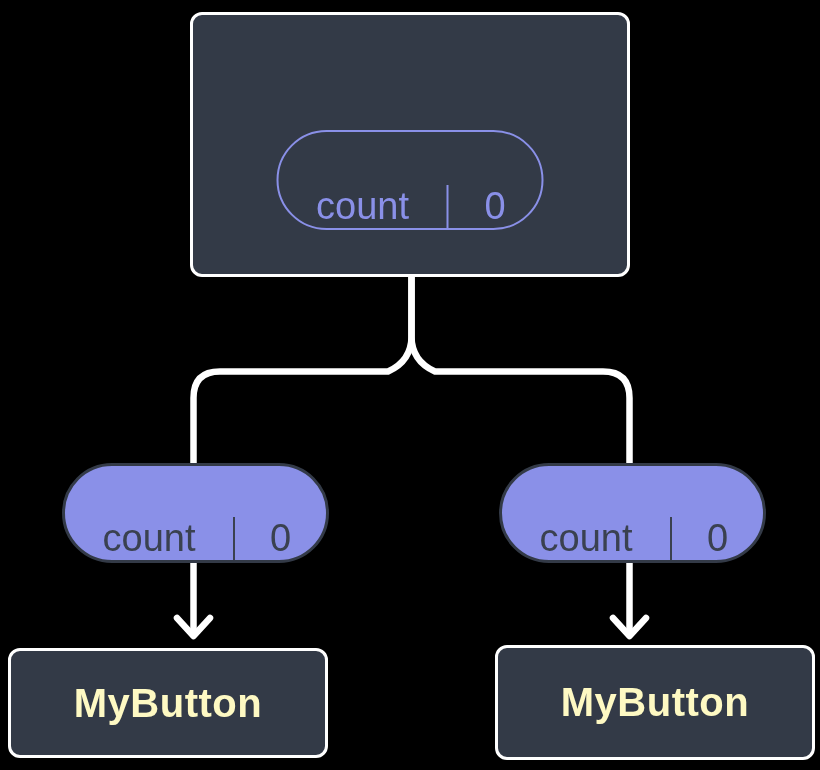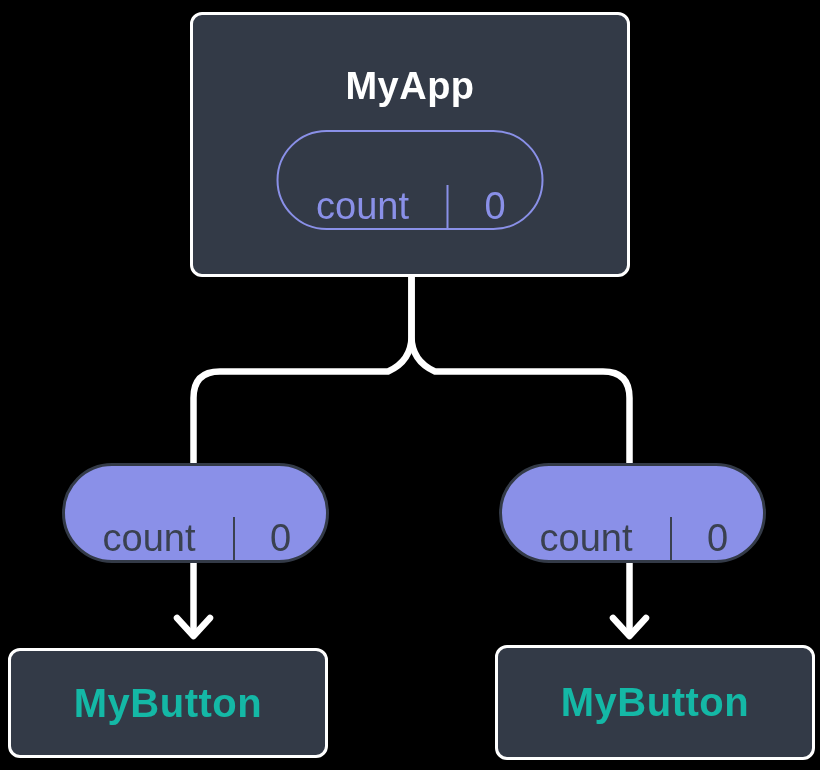--- a/index.html
+++ b/index.html
@@ -83,21 +83,21 @@
     flex: 1 1 auto;
     display: flex;
     align-items: center;
     justify-content: center;
     box-sizing: border-box;
   }
   .button-node {
     display: flex;
     align-items: center;
     justify-content: center;
-    color: #14b8a6;
+    color: #fef9c3;
     font-size: 40px;
     font-weight: 700;
     letter-spacing: 0.5px;
   }
   .button-node-left  { left: 8px;   top: 648px; width: 320px; height: 110px; }
   .button-node-right { left: 495px; top: 645px; width: 320px; height: 115px; }
 </style>
 </head>
 <body>
 
@@ -109,21 +109,20 @@
     <path d="M411.5 272 V336 Q411.5 361 435 371.5 H603 Q629.5 371.5 629.5 398 V466" stroke="#FFFFFF" stroke-width="6.5"></path>
 
     <path d="M193.5 560 V631" stroke="#FFFFFF" stroke-width="6.5"></path>
     <path d="M177 618 L193.5 636 L210 618" stroke="#FFFFFF" stroke-width="6.5" stroke-linecap="round" stroke-linejoin="round"></path>
 
     <path d="M629.5 560 V631" stroke="#FFFFFF" stroke-width="6.5"></path>
     <path d="M613 618 L629.5 636 L646 618" stroke="#FFFFFF" stroke-width="6.5" stroke-linecap="round" stroke-linejoin="round"></path>
   </svg>
 
   <div class="node app-node">
-    <div class="app-title">MyApp</div>
     <div class="pill state-pill">
       <div class="pill-label">count</div>
       <div class="pill-value">0</div>
     </div>
   </div>
 
   <div class="pill prop-pill prop-pill-left">
     <div class="pill-label">count</div>
     <div class="pill-value">0</div>
   </div>

